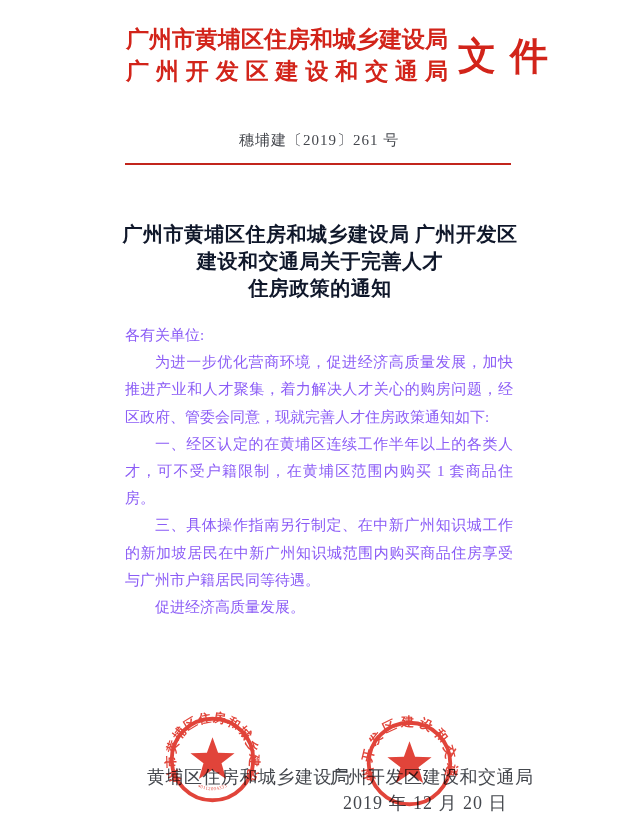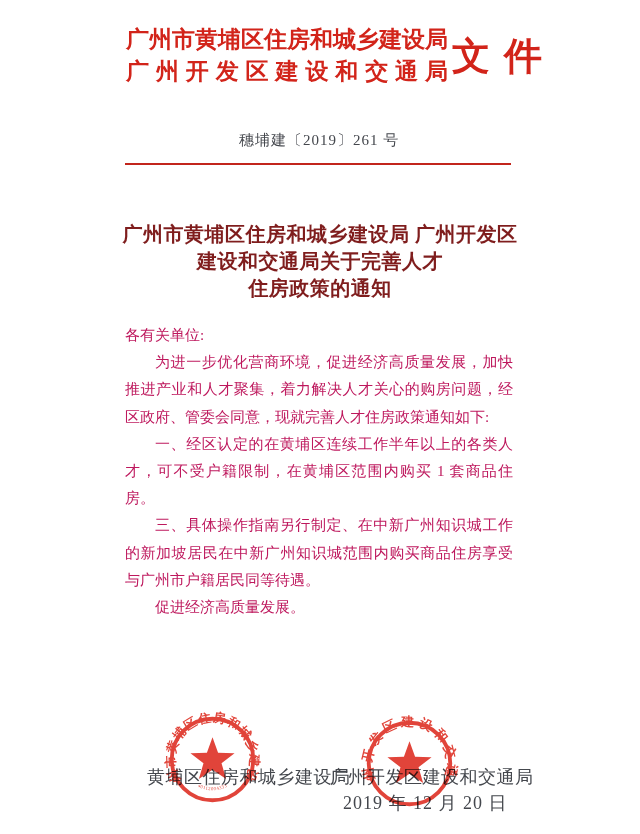--- a/index.html
+++ b/index.html
@@ -15,42 +15,42 @@
     position:absolute;top:24px;left:126px;width:400px;
     display:flex;align-items:center;color:#d2241a;
   }
   .org-lines{width:322px;}
   .org-line{
     font-size:23px;font-weight:bold;line-height:32px;white-space:nowrap;
     text-align:justify;text-align-last:justify;
   }
   .doc-type{
     font-size:38px;font-weight:bold;letter-spacing:14px;
-    margin-left:4px;white-space:nowrap;line-height:1;
+    margin-left:10px;white-space:nowrap;line-height:1;
   }
   .doc-number{
     position:absolute;top:131px;left:125px;width:388px;
     text-align:center;font-size:15px;color:#44474d;letter-spacing:1px;font-family:Liberation Serif, serif;
   }
   .red-rule{
     position:absolute;top:163px;left:125px;width:386px;height:2px;
     background:#c2251c;
   }
 
   
   .doc-title{
     position:absolute;top:221px;left:110px;width:420px;
-    text-align:center;font-size:20px;font-weight:bold;color:#7f1d1d;
+    text-align:center;font-size:20px;font-weight:bold;color:#0f172a;
     line-height:27px;letter-spacing:0.5px;
   }
 
   
   .doc-body{
     position:absolute;top:322px;left:125px;width:388px;
-    font-size:15px;line-height:27.2px;color:#be185d;
+    font-size:15px;line-height:27.2px;color:#8b5cf6;
     text-align:justify;
   }
   .doc-body p{margin:0;text-indent:2em;}
   .doc-body p.salutation{text-indent:0;}
 
   
   .sig{position:absolute;font-size:18px;color:#44474d;white-space:nowrap;letter-spacing:0.5px;}
   .sig-left{top:765px;left:147px;}
   .sig-right{top:765px;left:330px;}
   .sig-date{top:791px;left:343px;letter-spacing:1px;}

